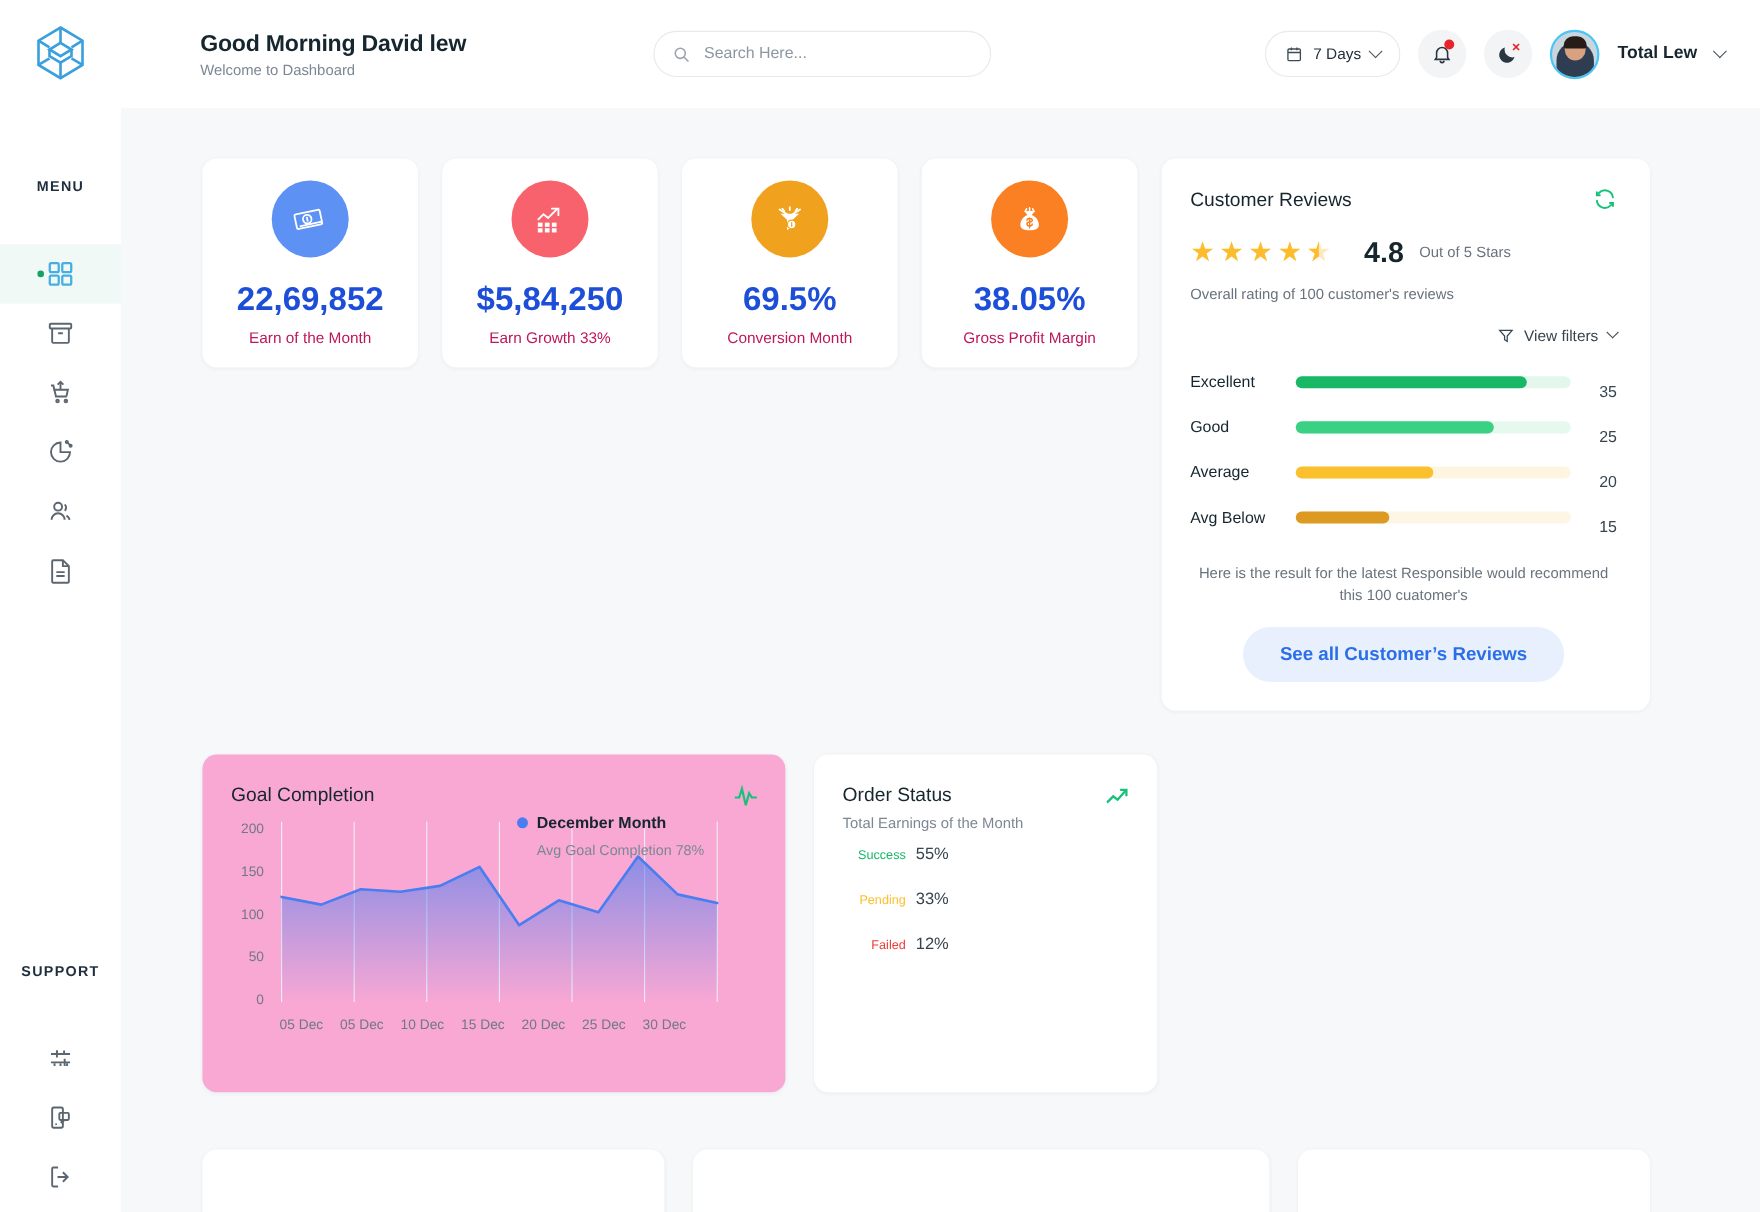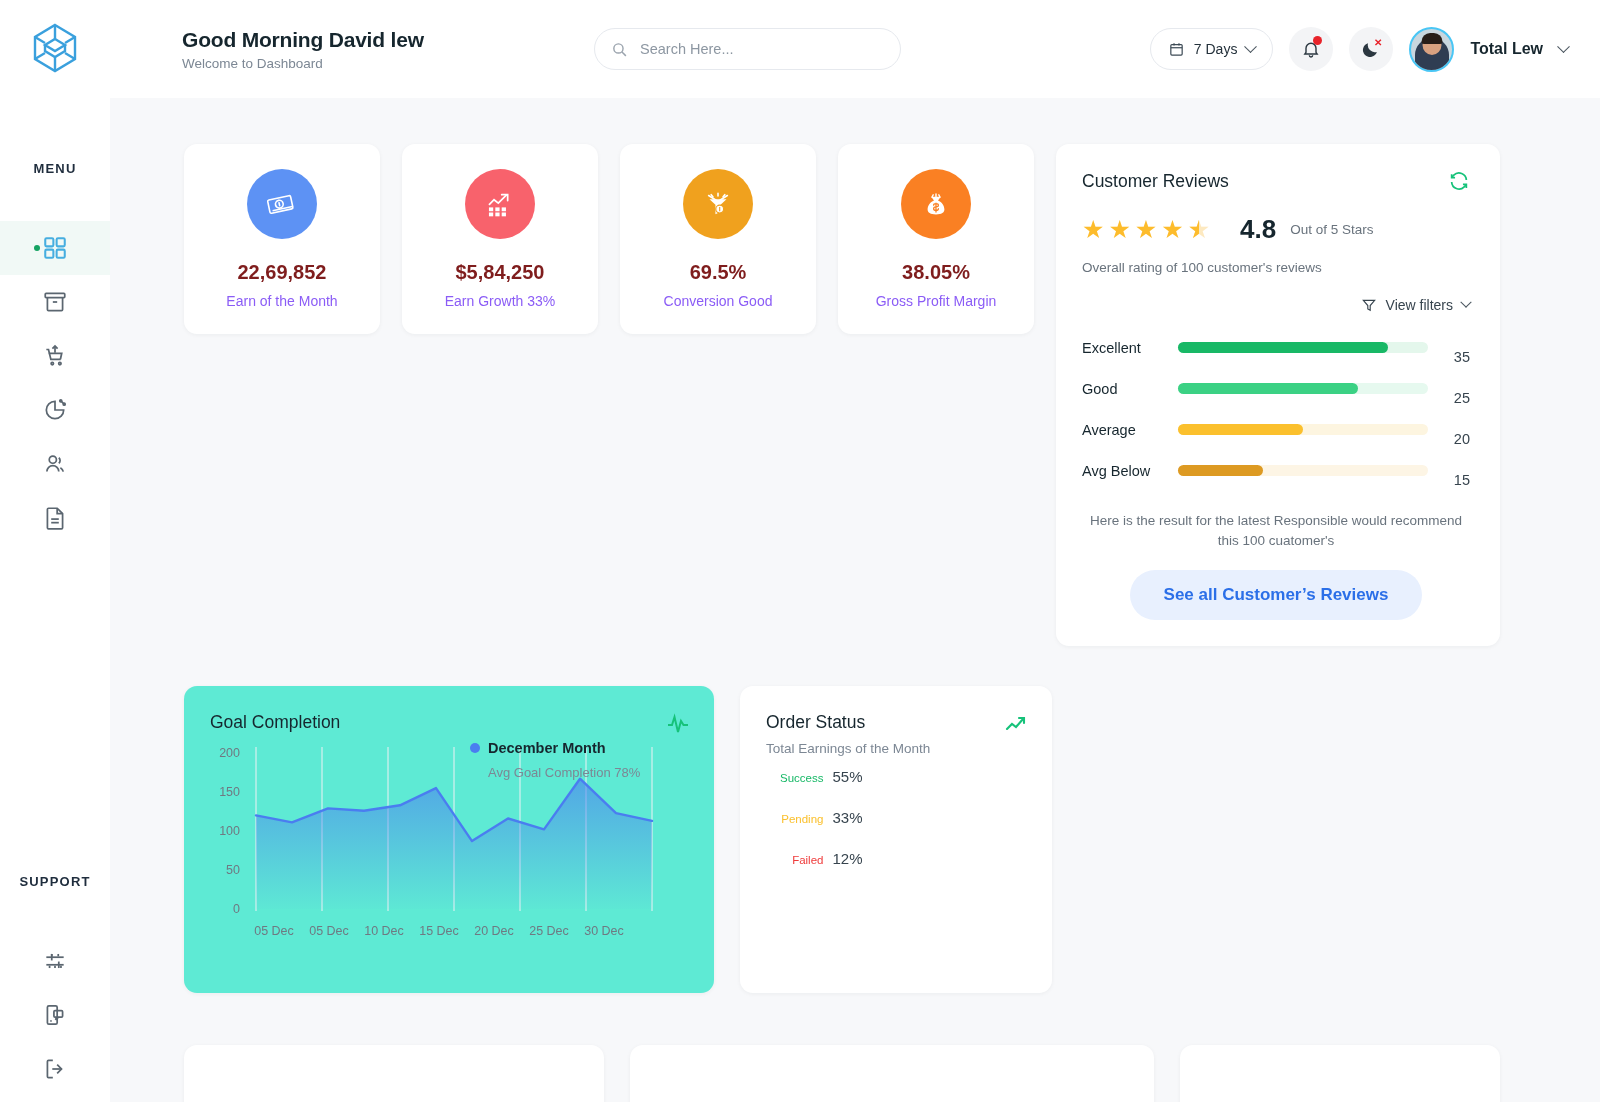--- a/index.html
+++ b/index.html
@@ -111,22 +111,22 @@
   }
   .row1 { display: flex; gap: 22px; align-items: flex-start; }
   .stat-grid { display: flex; gap: 22px; flex: 0 0 auto; }
 
   .stat-card {
     width: 196px; height: 190px; border-radius: 13px; background: #fff;
     display: flex; flex-direction: column; align-items: center; justify-content: center;
     box-shadow: 0 1px 4px rgba(22,38,46,0.05);
   }
   .stat-ic { width: 70px; height: 70px; border-radius: 50%; display: flex; align-items: center; justify-content: center; }
-  .stat-val { font-size: 20px; font-weight: bold; color: #7f1d1d; margin-top: 22px; }
-  .stat-lbl { font-size: 14px; color: #8b5cf6; margin-top: 9px; }
+  .stat-val { font-size: 30px; font-weight: bold; color: #1d4ed8; margin-top: 22px; }
+  .stat-lbl { font-size: 14px; color: #be185d; margin-top: 9px; }
 
   
   .reviews-card { flex: 1; min-width: 0; border-radius: 13px; background: #fff; padding: 26px 30px 26px 26px;
                   box-shadow: 0 1px 4px rgba(22,38,46,0.05); }
   .rev-head { display: flex; align-items: center; justify-content: space-between; }
   .rev-title { font-size: 17.5px; color: #16262e; font-weight: 500; }
   .refresh { color: #16c27a; cursor: pointer; }
   .rating-row { display: flex; align-items: center; gap: 0; margin-top: 22px; }
   .stars { display: flex; gap: 4px; }
   .star { font-size: 25px; color: #fdbc2c; line-height: 1; }
@@ -148,21 +148,21 @@
   .bar-num { width: 42px; text-align: right; font-size: 14.5px; color: #37444e; margin-top: 18px; }
   .rev-note { font-size: 13.5px; color: #69737d; text-align: center; line-height: 1.5; margin-top: 20px; padding: 0 6px; }
   .rev-btn {
     display: block; margin: 18px auto 0; background: #e8f0fe; color: #2b6fe8;
     border: none; border-radius: 25px; padding: 15px 34px; font-size: 17px; font-weight: bold;
     cursor: pointer; font-family: "Liberation Sans", sans-serif;
   }
 
   
   .row2 { display: flex; gap: 26px; margin-top: 40px; }
-  .goal-card { width: 530px; height: 307px; border-radius: 13px; background: #5eead4; padding: 26px 24px 12px 26px;
+  .goal-card { width: 530px; height: 307px; border-radius: 13px; background: #f9a8d4; padding: 26px 24px 12px 26px;
                box-shadow: 0 1px 4px rgba(22,38,46,0.05); position: relative; }
   .card-title { font-size: 17.5px; color: #16262e; font-weight: 500; }
   .card-sub { font-size: 13.5px; color: #7c8794; margin-top: 8px; }
   .trend-ic { position: absolute; top: 26px; right: 24px; color: #16c27a; }
   .order-card { width: 312px; height: 307px; border-radius: 13px; background: #fff; padding: 26px 22px 12px 26px;
                 box-shadow: 0 1px 4px rgba(22,38,46,0.05); position: relative; }
   .donut-wrap { display: flex; align-items: center; margin-top: 12px; }
   .donut { width: 170px; height: 170px; border-radius: 50%; position: relative; flex: 0 0 auto; margin-left: 4px; }
   .donut-hole {
     position: absolute; left: 50%; top: 50%; transform: translate(-50%,-50%);
@@ -394,21 +394,21 @@
             <div class="stat-ic" style="background:#f0a11e">
               <svg width="34" height="34" viewBox="0 0 40 40" fill="none" stroke="#fff" stroke-width="1.9">
                 <path d="M9 10l11 7 11-7" stroke-linecap="round"></path>
                 <path d="M10 14.5h20l-7 6.5v8l-6 3v-11z" fill="#fff" stroke="none"></path>
                 <circle cx="22" cy="26" r="4.6" fill="#fff" stroke="#f0a11e" stroke-width="1.4"></circle>
                 <path d="M22 23.5v5" stroke="#f0a11e" stroke-width="1.3"></path>
                 <path d="M12 9l2 2.5M20 7.5v3M28 9l-2 2.5" stroke-linecap="round"></path>
               </svg>
             </div>
             <div class="stat-val">69.5%</div>
-            <div class="stat-lbl">Conversion Good</div>
+            <div class="stat-lbl">Conversion Month</div>
           </div>
 
           <div class="stat-card">
             <div class="stat-ic" style="background:#fa8023">
               <svg width="32" height="32" viewBox="0 0 40 40" fill="none">
                 <path d="M14 11h12l-3.5 4.5c5 2 8 6.5 8 11.5 0 4-3.5 6-10.5 6S9.5 31 9.5 27c0-5 3-9.5 8-11.5L14 11z" fill="#fff"></path>
                 <path d="M20 19v11M17 21.5c0-1.4 1.4-2 3-2s3 .6 3 2-1.4 2-3 2-3 .8-3 2.3 1.4 2.2 3 2.2 3-.8 3-2.2" stroke="#fa8023" stroke-width="1.6" fill="none" stroke-linecap="round"></path>
                 <path d="M15 11.5l1.5-3M20 10.5V7.5M25 11.5l-1.5-3" stroke="#fff" stroke-width="1.8" stroke-linecap="round"></path>
               </svg>
             </div>

